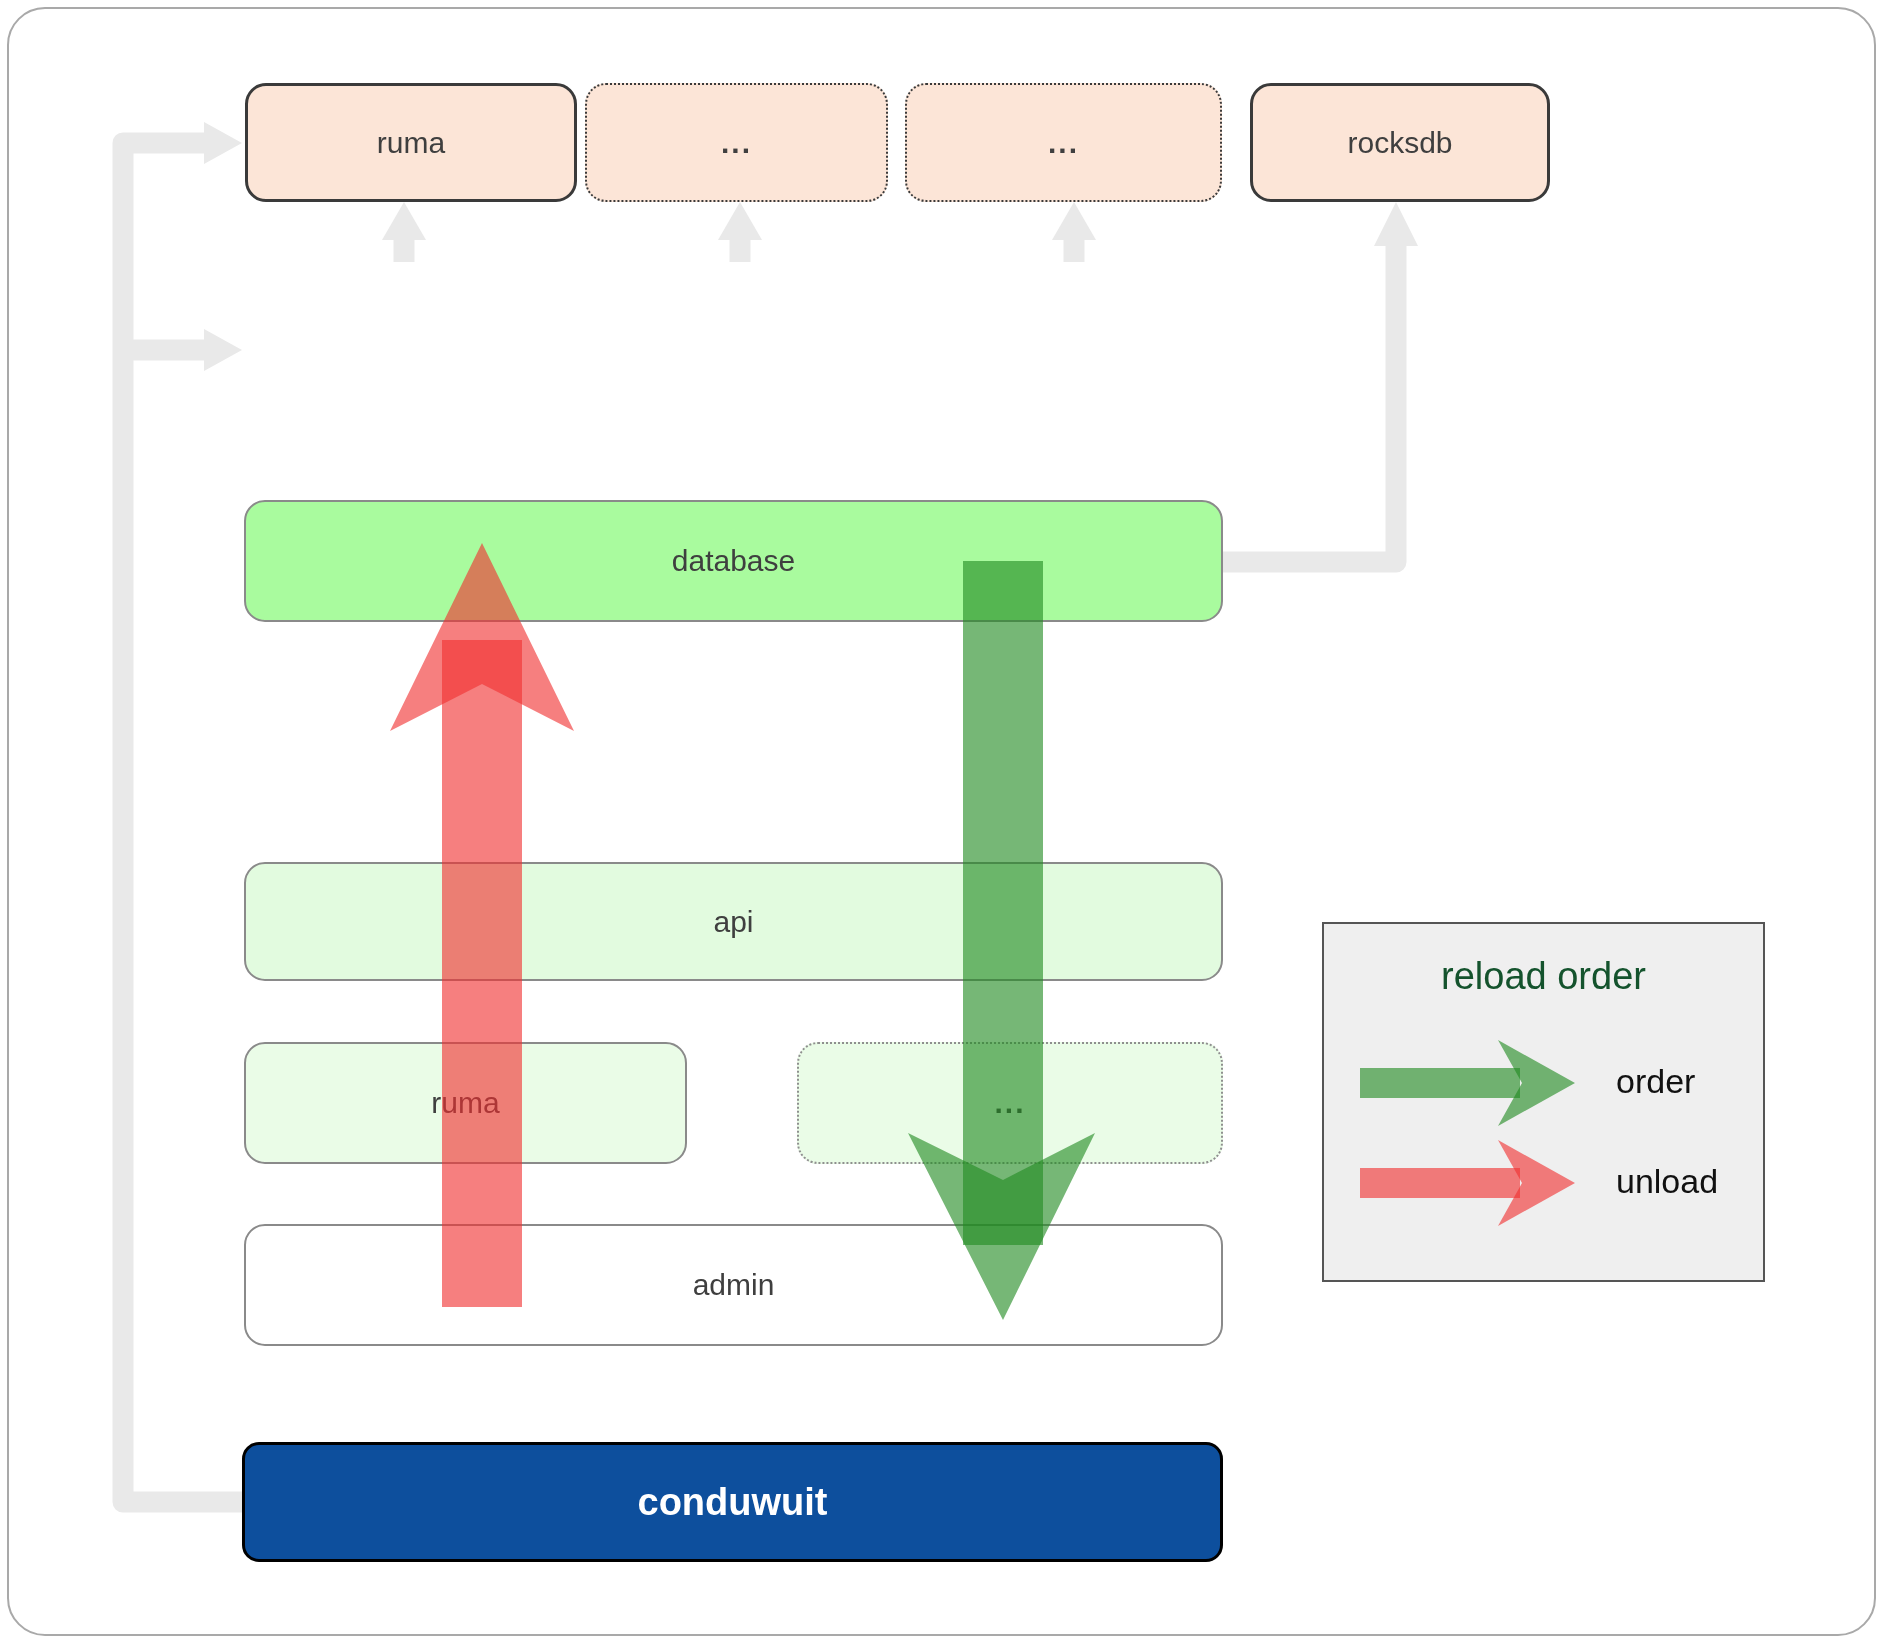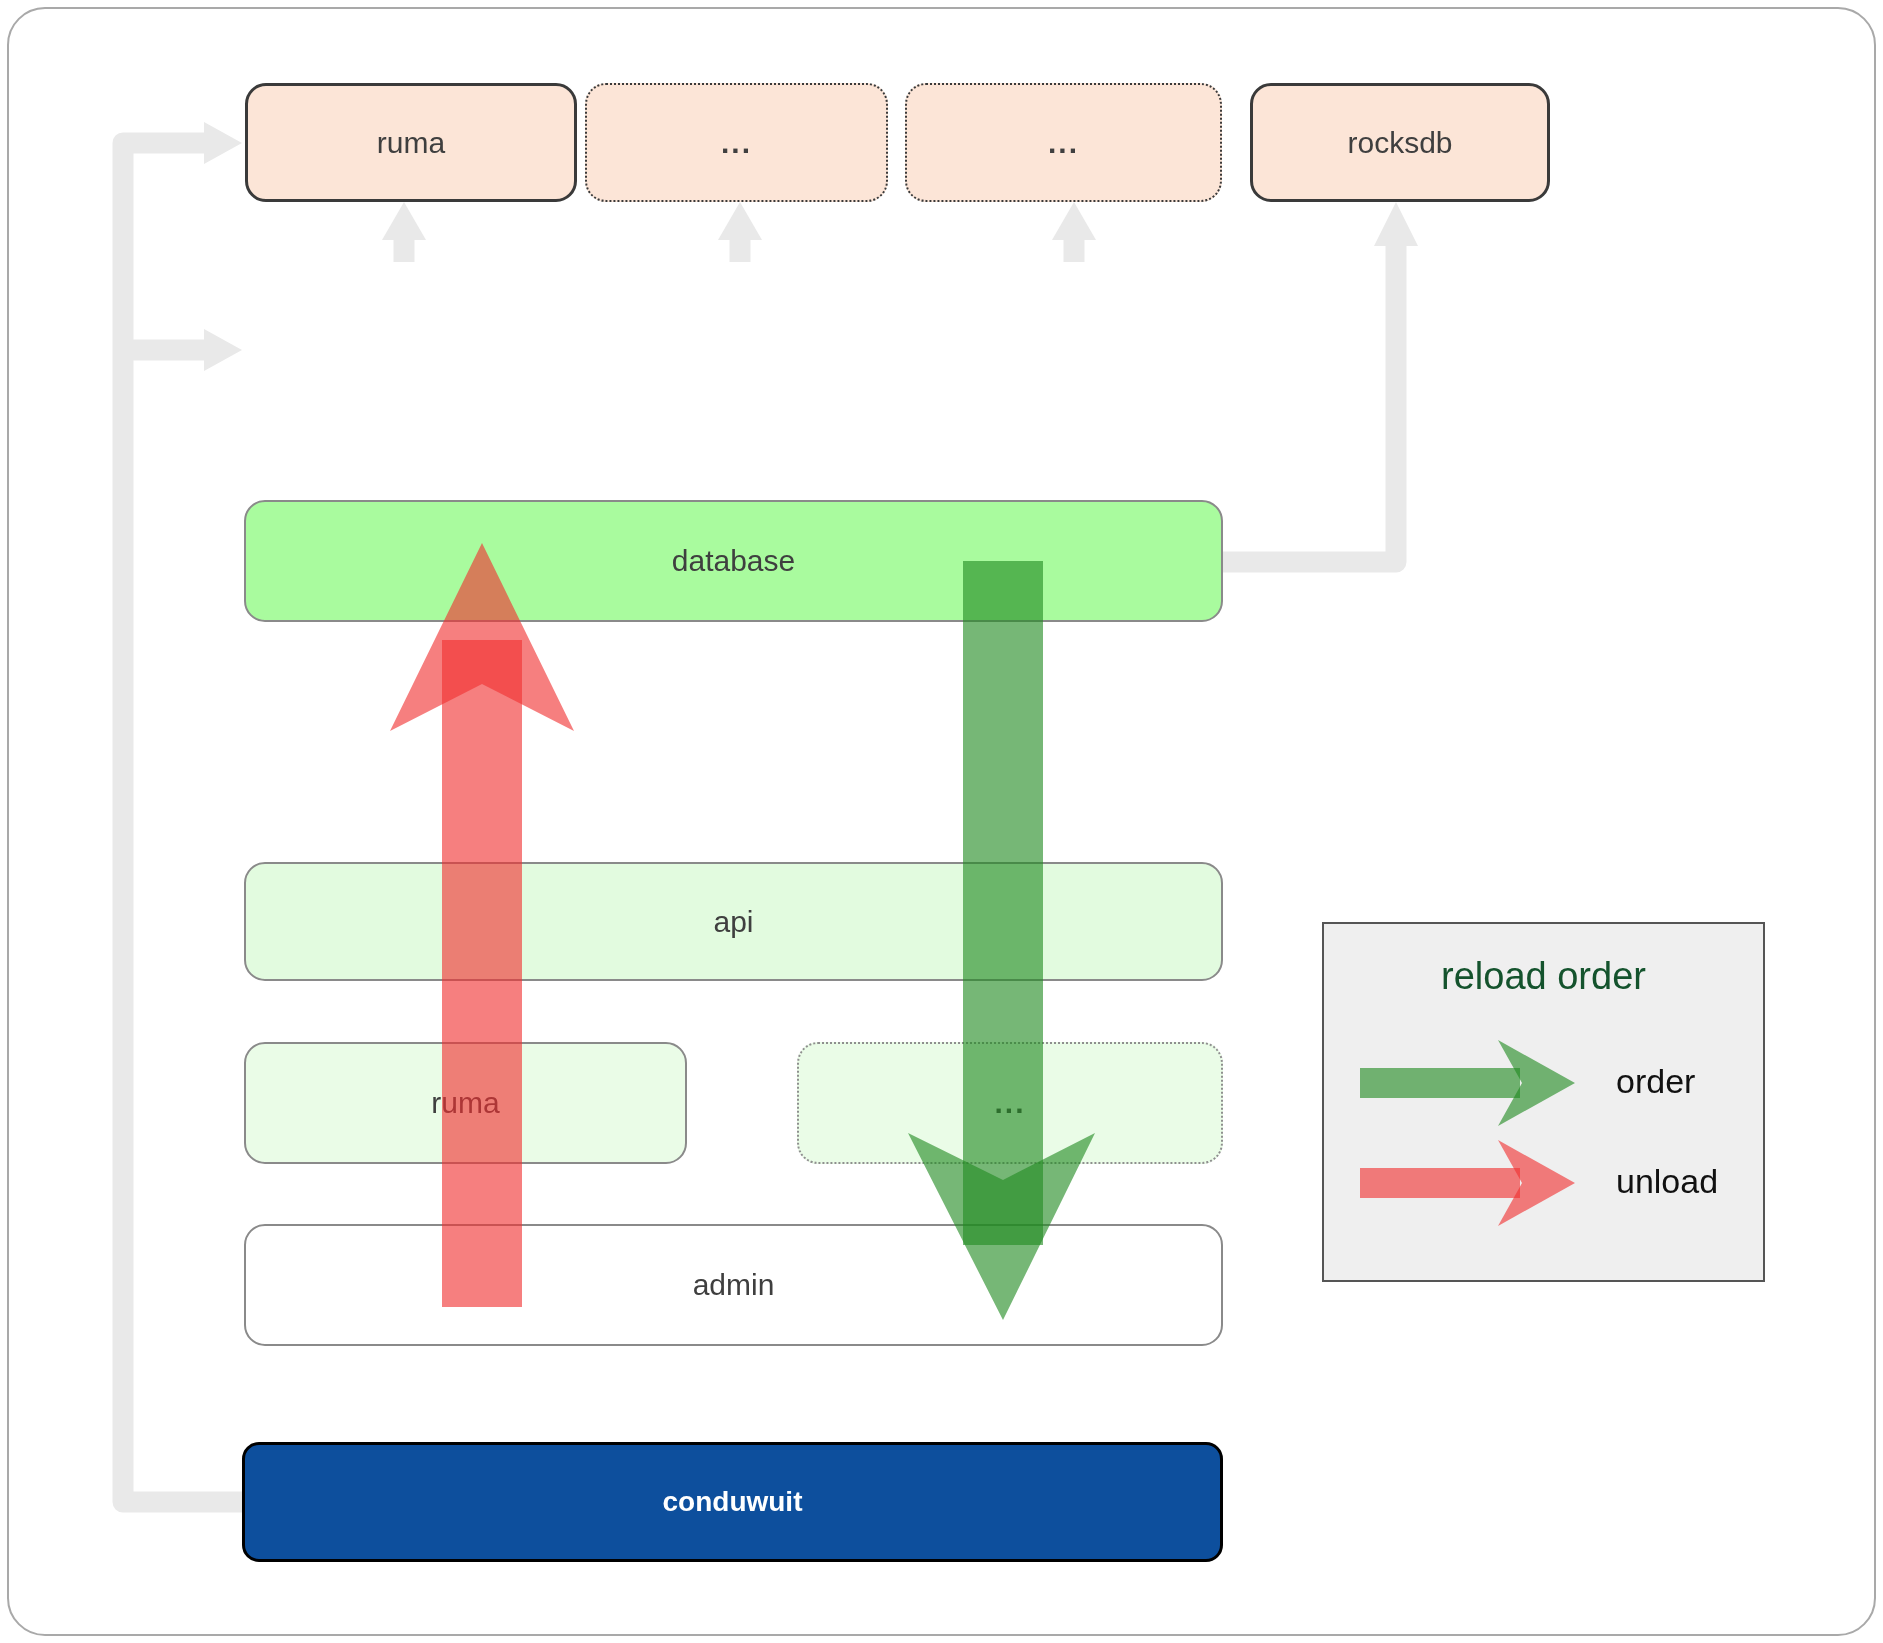--- a/index.html
+++ b/index.html
@@ -17,21 +17,21 @@
   .crate.dotted{border:2px dotted #3a3a3a;}
   .dots{font-weight:bold;letter-spacing:2px;}
   .b-core{background:#d2e6fb;border:2px solid #8a8a8a;}
   .b-database{background:#a9fb9e;border:2px solid #8a8a8a;}
   .b-service{background:#ccf8c5;border:2px solid #8a8a8a;}
   .b-api{background:#e2fbdf;border:2px solid #8a8a8a;}
   .b-admin{background:#eafce7;border:2px solid #8a8a8a;}
   .b-dotted5{background:#eafce7;border:2px dotted #8f8f8f;}
   .b-router{background:#ffffff;border:2px solid #8a8a8a;}
   .b-conduwuit{background:#0d4f9d;border:3px solid #000;color:#fff;
-               font-weight:bold;font-size:28px;border-radius:17px;}
+               font-weight:bold;font-size:38px;border-radius:17px;}
   #legend{position:absolute;left:1322px;top:922px;width:443px;height:360px;z-index:2;
           background:#efefef;border:2px solid #555;box-sizing:border-box;}
   #legend-title{position:absolute;left:1322px;top:955px;width:443px;text-align:center;
                 font-size:38px;color:#14532d;z-index:2;}
   .legend-label{position:absolute;z-index:2;font-size:34px;color:#111;}
   #legend-load-label{left:1616px;top:1062px;}
   #legend-unload-label{left:1616px;top:1162px;}
 </style>
 </head>
 <body>

